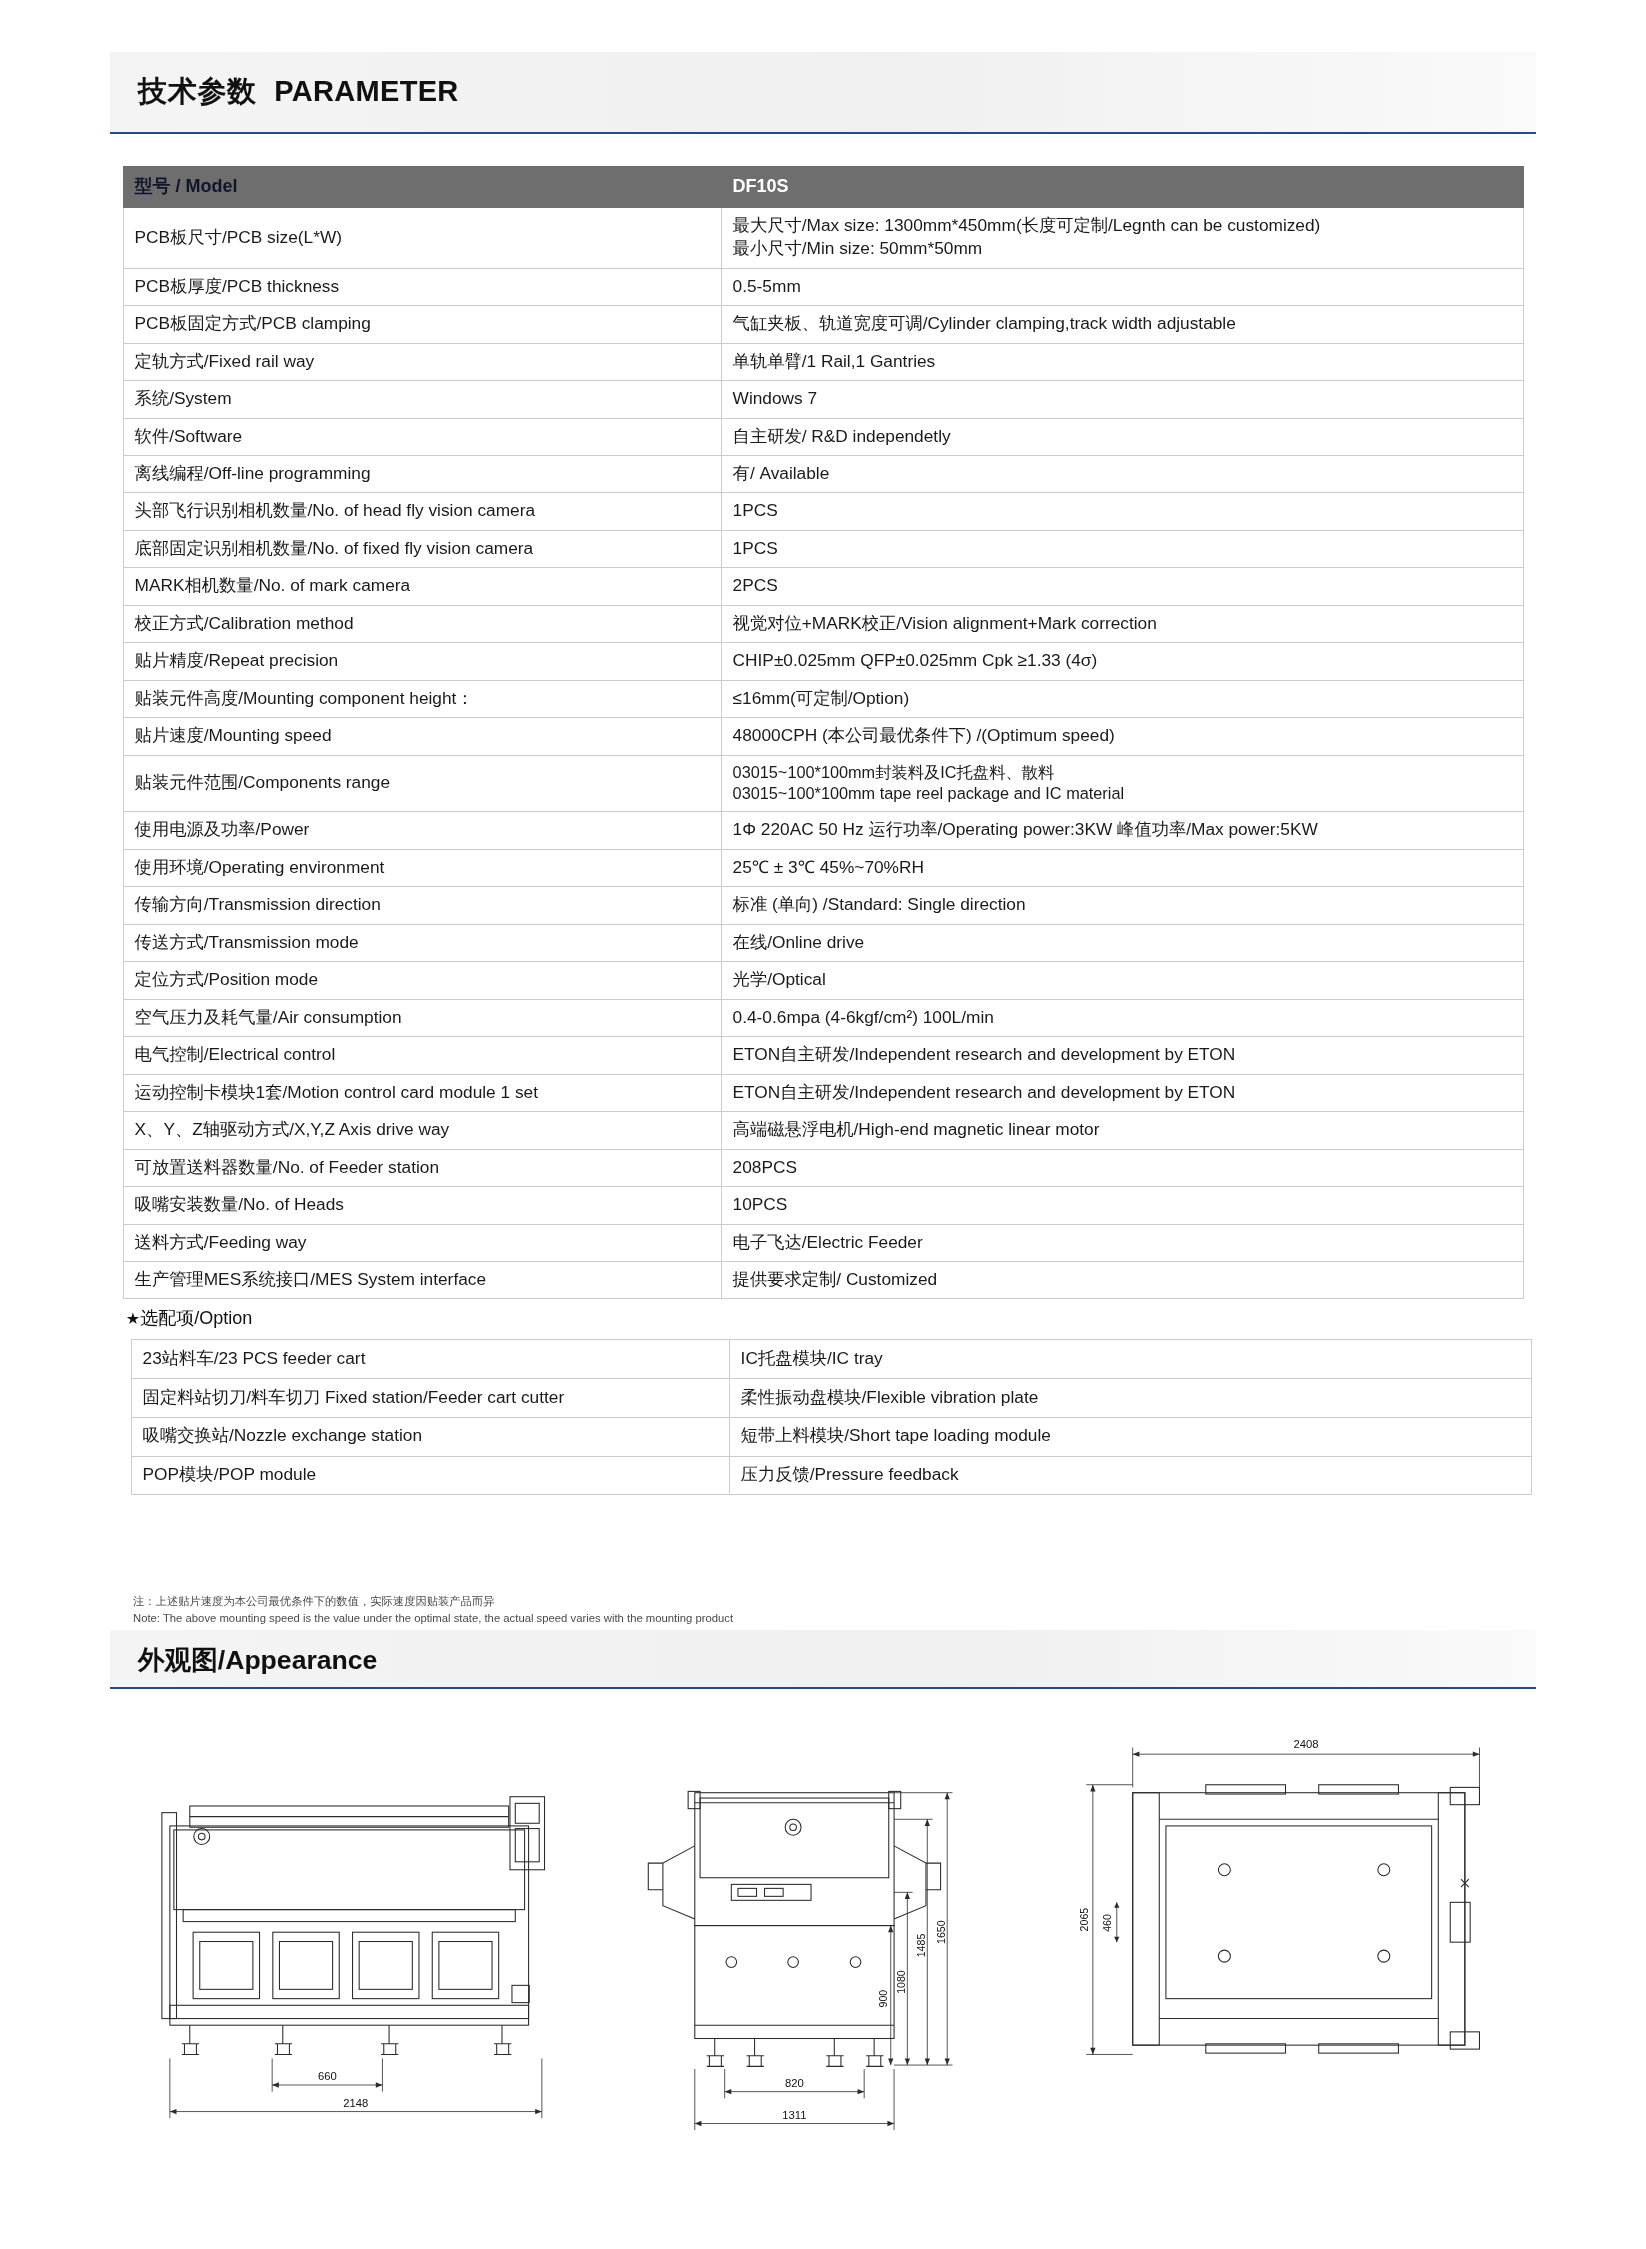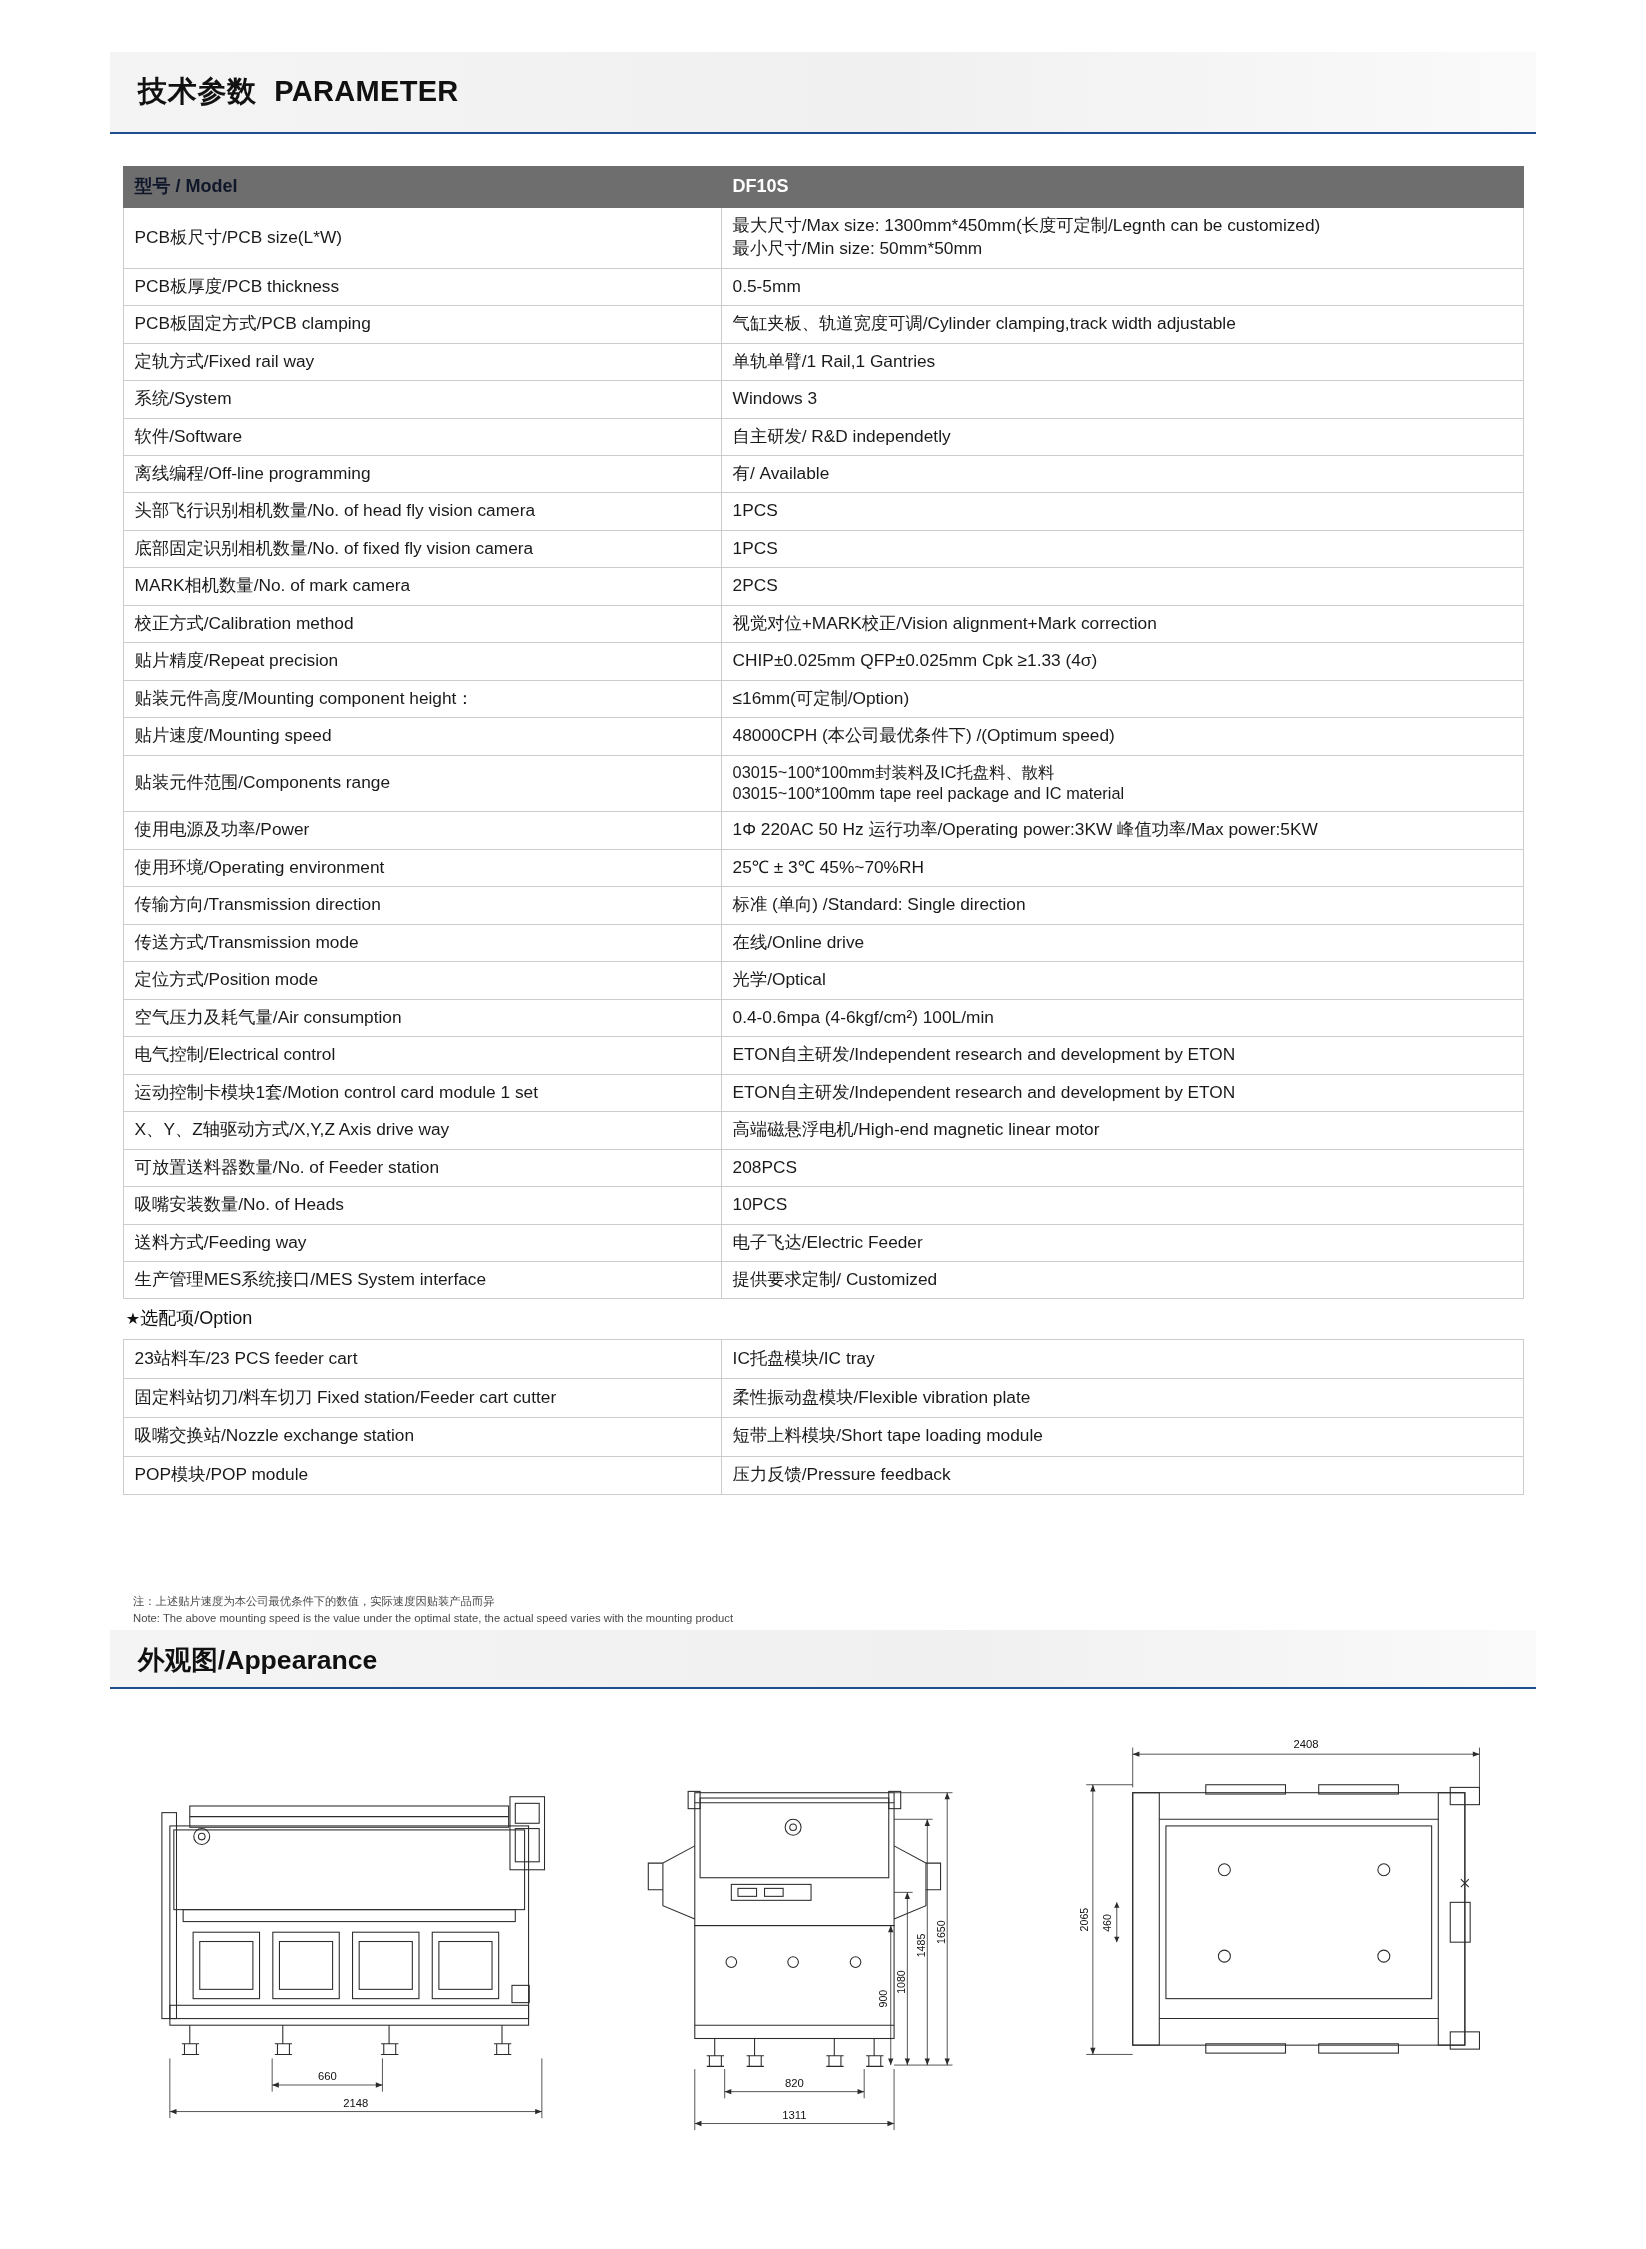--- a/index.html
+++ b/index.html
@@ -106,20 +106,21 @@
     top: 1.3px;
     font-size: 18px;
     color: #111;
     text-align: right;
   }
 
   table.option {
     border-collapse: collapse;
     width: 1399px;
     table-layout: fixed;
+    margin-left: 8px;
   }
   table.option col.c1 { width: 598px; }
   table.option col.c2 { width: 802px; }
   table.option td {
     border: 0.7px solid #cccccc;
     padding: 6.6px 10.6px 8px 10.6px;
     font-size: 17.3px;
     line-height: 1.34;
     vertical-align: middle;
     color: #1a1a1a;
@@ -209,21 +210,21 @@
         <tr>
           <td>PCB板固定方式/PCB clamping</td>
           <td>气缸夹板、轨道宽度可调/Cylinder clamping,track width adjustable</td>
         </tr>
         <tr>
           <td>定轨方式/Fixed rail  way</td>
           <td>单轨单臂/1 Rail,1 Gantries</td>
         </tr>
         <tr>
           <td>系统/System</td>
-          <td>Windows 3</td>
+          <td>Windows 7</td>
         </tr>
         <tr>
           <td>软件/Software</td>
           <td>自主研发/ R&amp;D independetly</td>
         </tr>
         <tr>
           <td>离线编程/Off-line programming</td>
           <td>有/ Available</td>
         </tr>
         <tr>

